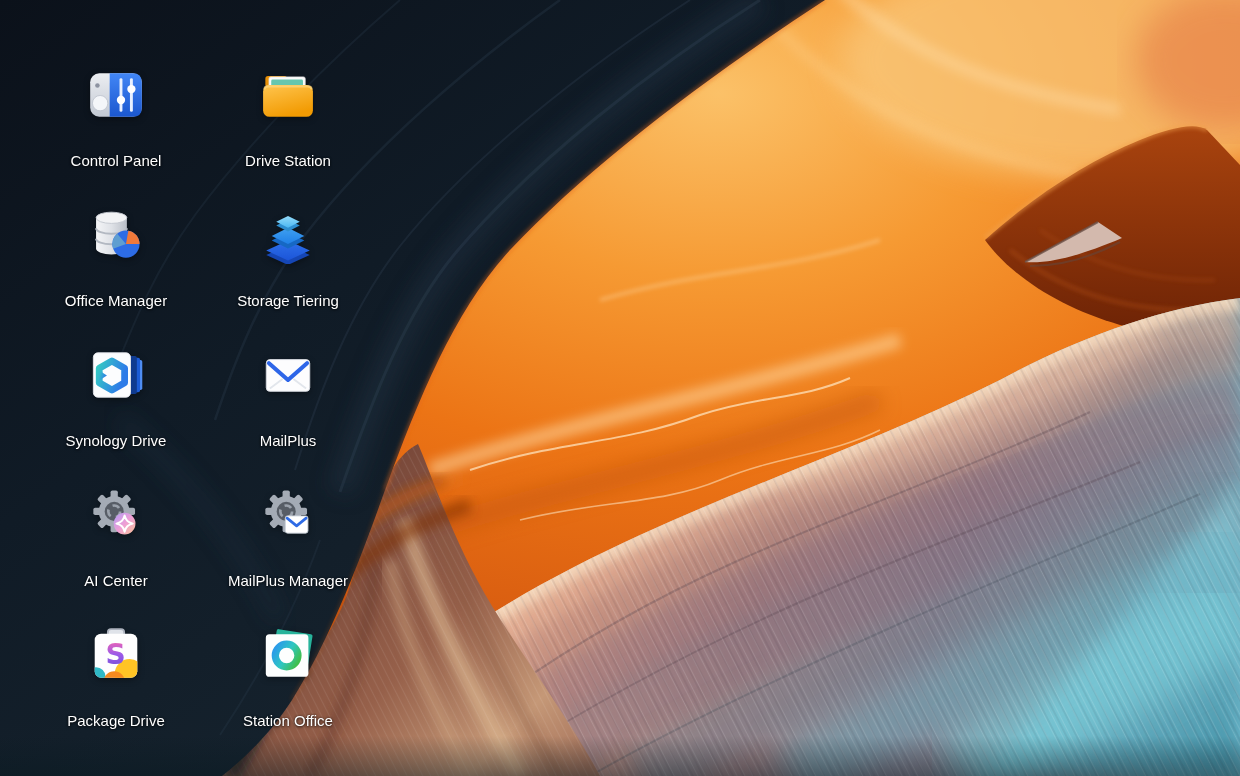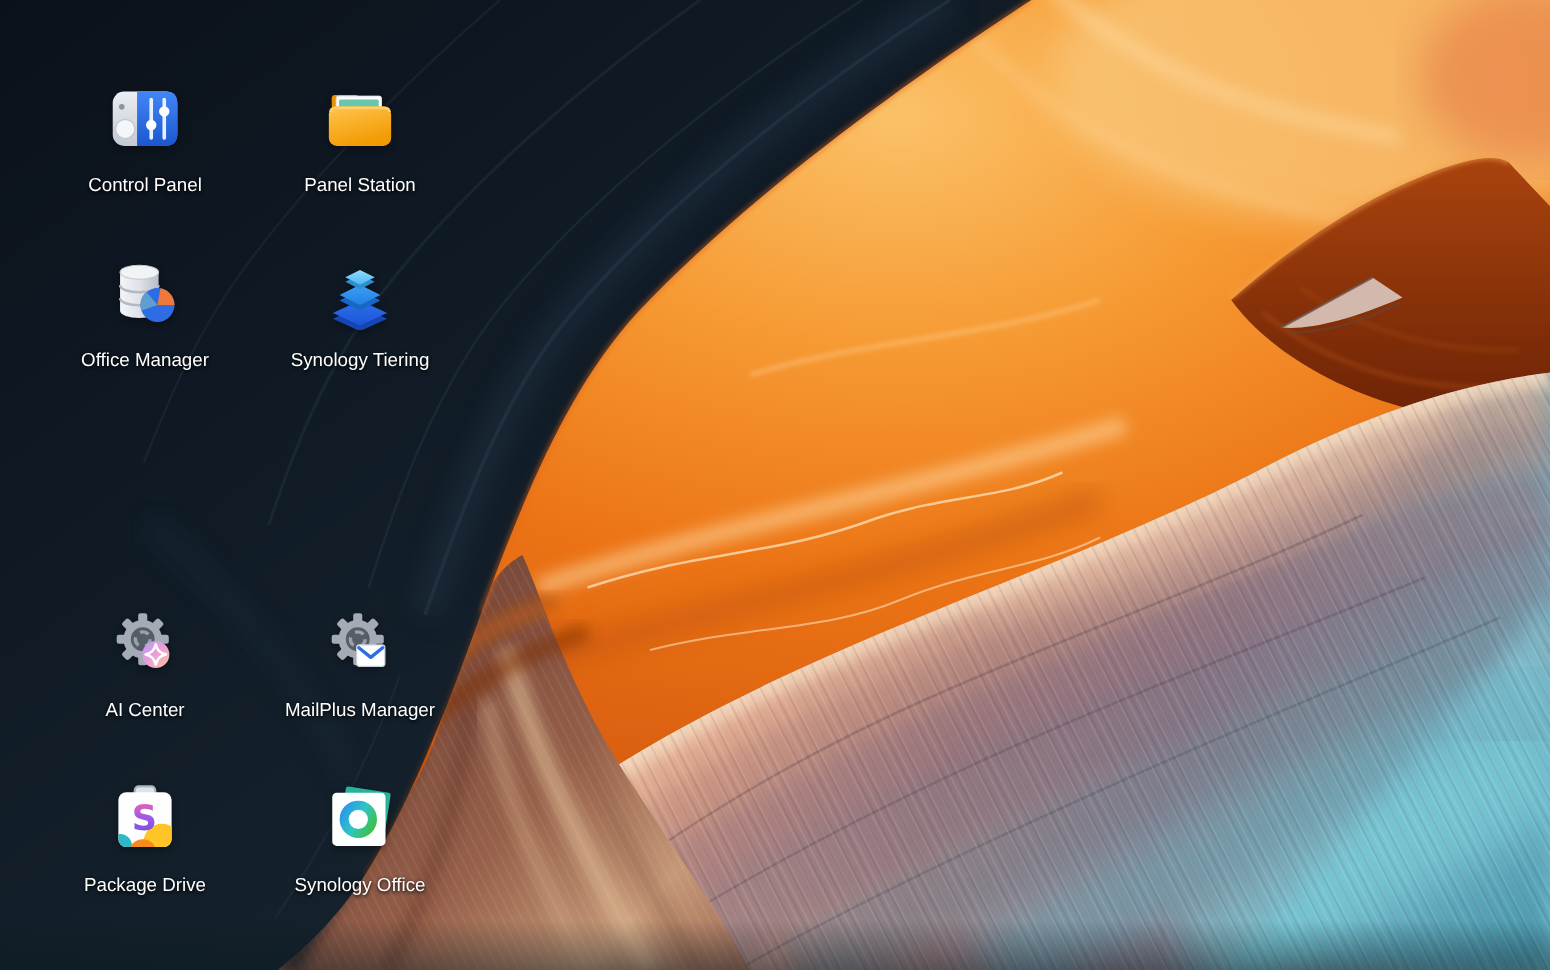--- a/index.html
+++ b/index.html
@@ -4,21 +4,21 @@
 <style>
   html,body{margin:0;padding:0;background:#000;}
   .desktop{position:relative;width:1240px;height:776px;overflow:hidden;
            font-family:"Liberation Sans",sans-serif;}
   .wallpaper{position:absolute;left:0;top:0;width:1240px;height:776px;display:block;}
   .icons{position:absolute;left:0;top:0;width:100%;height:100%;}
   .dicon{position:absolute;width:150px;display:flex;flex-direction:column;align-items:center;cursor:default;}
   .dicon .art{width:58px;height:58px;}
   .dicon .art svg{width:58px;height:58px;display:block;
                   filter:drop-shadow(0 2px 3px rgba(0,0,0,.35));}
-  .dicon .lbl{margin-top:16px;color:#fff;font-size:15px;line-height:18px;text-align:left;
+  .dicon .lbl{margin-top:28px;color:#fff;font-size:15px;line-height:18px;text-align:left;
               text-shadow:0 1px 3px rgba(0,0,0,.75), 0 0 2px rgba(0,0,0,.5);
               white-space:nowrap;}
 </style>
 </head>
 <body>
 
 <div class="desktop">
 
   <svg class="wallpaper" viewBox="0 0 1240 776" preserveAspectRatio="none">
     <defs>
@@ -196,21 +196,21 @@
                 <stop offset="1" stop-color="#f29b03"></stop>
             </linearGradient>
           </defs>
           <rect x="7" y="11" width="24" height="12" rx="3" fill="#e89006"></rect>
           <rect x="11" y="12" width="40" height="16" rx="2" fill="#fbfbfb" stroke="#e3e3e3" stroke-width="0.8"></rect>
           <rect x="13.5" y="15" width="35" height="9" rx="1.5" fill="#66c6ae"></rect>
           <rect x="4.5" y="21" width="55" height="35" rx="7" fill="url(#fs-f)"></rect>
           <path d="M6,26 Q6,22.5 10,22.5 H54 Q58,22.5 58,26" stroke="#ffd57a" stroke-width="2.4" fill="none" opacity="0.8"></path>
         </svg>
       </div>
-      <div class="lbl">Panel Station</div>
+      <div class="lbl">Drive Station</div>
     </div>
 
     <div class="dicon" style="left:41px;top:206px">
       <div class="art">
         <svg viewBox="0 0 64 64">
           <defs>
             <linearGradient id="sm-c" x1="0" y1="0" x2="1" y2="0">
               <stop offset="0" stop-color="#f4f5f7"></stop>
                 <stop offset="0.5" stop-color="#dfe2e7"></stop>
                 <stop offset="1" stop-color="#b9bec7"></stop>
@@ -246,24 +246,53 @@
             </linearGradient>
           </defs>
           <polygon points="32,43 56,54 32,65 8,54" fill="#1546b5"></polygon>
           <polygon points="32,38 56,49 32,60 8,49" fill="url(#st-b)"></polygon>
           <polygon points="32,29 50,38 32,47 14,38" fill="#1668c4"></polygon>
           <polygon points="32,24 50,33 32,42 14,33" fill="url(#st-m)"></polygon>
           <polygon points="32,15 45,21.5 32,28 19,21.5" fill="#2e8fd0"></polygon>
           <polygon points="32,11 45,17.5 32,24 19,17.5" fill="url(#st-t)"></polygon>
         </svg>
       </div>
-      <div class="lbl">Synology Tiering</div>
-    </div>
-
-
+      <div class="lbl">Storage Tiering</div>
+    </div>
+
+    <div class="dicon" style="left:41px;top:346px">
+      <div class="art">
+        <svg viewBox="0 0 64 64">
+          <defs>
+            <linearGradient id="sd-g" x1="0" y1="0" x2="1" y2="0.4">
+              <stop offset="0" stop-color="#35c8c4"></stop>
+                <stop offset="1" stop-color="#2e7ce8"></stop>
+            </linearGradient>
+          </defs>
+          <rect x="53" y="15.5" width="8" height="33" rx="2" fill="#4f8df2"></rect>
+          <rect x="49.5" y="13" width="9" height="38" rx="2" fill="#1b5bd6"></rect>
+          <rect x="46" y="11" width="9" height="42" rx="2" fill="#0f3a8f"></rect>
+          <rect x="7" y="7.5" width="41" height="49" rx="5" fill="#fcfdfe" stroke="#e4e7ec" stroke-width="1"></rect>
+          <polygon points="27.5,16.5 41.5,24.5 41.5,40.5 27.5,48.5 13.5,40.5 13.5,24.5" fill="none" stroke="url(#sd-g)" stroke-width="7.5" stroke-linejoin="round"></polygon>
+          <path d="M13.5,27 L22,32.5 L13.5,38 Z" fill="url(#sd-g)"></path>
+        </svg>
+      </div>
+      <div class="lbl">Synology Drive</div>
+    </div>
+
+    <div class="dicon" style="left:213px;top:346px">
+      <div class="art">
+        <svg viewBox="0 0 64 64">
+          <rect x="8" y="15" width="48" height="35" rx="4" fill="#fdfdfe" stroke="#d8dce2" stroke-width="1"></rect>
+          <path d="M11,19 L32,37.5 L53,19" stroke="#2e66e8" stroke-width="4.5" fill="none" stroke-linecap="round" stroke-linejoin="round"></path>
+          <path d="M12,47 L26,36.5 M52,47 L38,36.5" stroke="#e2e6ec" stroke-width="2" fill="none"></path>
+        </svg>
+      </div>
+      <div class="lbl">MailPlus</div>
+    </div>
 
     <div class="dicon" style="left:41px;top:486px">
       <div class="art">
         <svg viewBox="0 0 64 64">
           <defs>
             <linearGradient id="ai-g" x1="0" y1="0" x2="1" y2="1">
               <stop offset="0" stop-color="#b09cf5"></stop>
                 <stop offset="0.5" stop-color="#ee9ed6"></stop>
                 <stop offset="1" stop-color="#f9c496"></stop>
             </linearGradient>
@@ -345,17 +374,17 @@
               <stop offset="0" stop-color="#2b9ce8"></stop>
                 <stop offset="0.5" stop-color="#2ec6c2"></stop>
                 <stop offset="1" stop-color="#3fbf4e"></stop>
             </linearGradient>
           </defs>
           <rect x="16" y="6" width="40" height="46" rx="2" fill="#27b39b" transform="rotate(9 36 29)"></rect>
           <rect x="7.5" y="9" width="47" height="47" rx="4" fill="#fdfefe"></rect>
           <circle cx="30.5" cy="32.5" r="12.5" fill="none" stroke="url(#so-g)" stroke-width="8"></circle>
         </svg>
       </div>
-      <div class="lbl">Synology Office</div>
+      <div class="lbl">Station Office</div>
     </div>
 
   </div>
 </div>
 
 </body></html>

